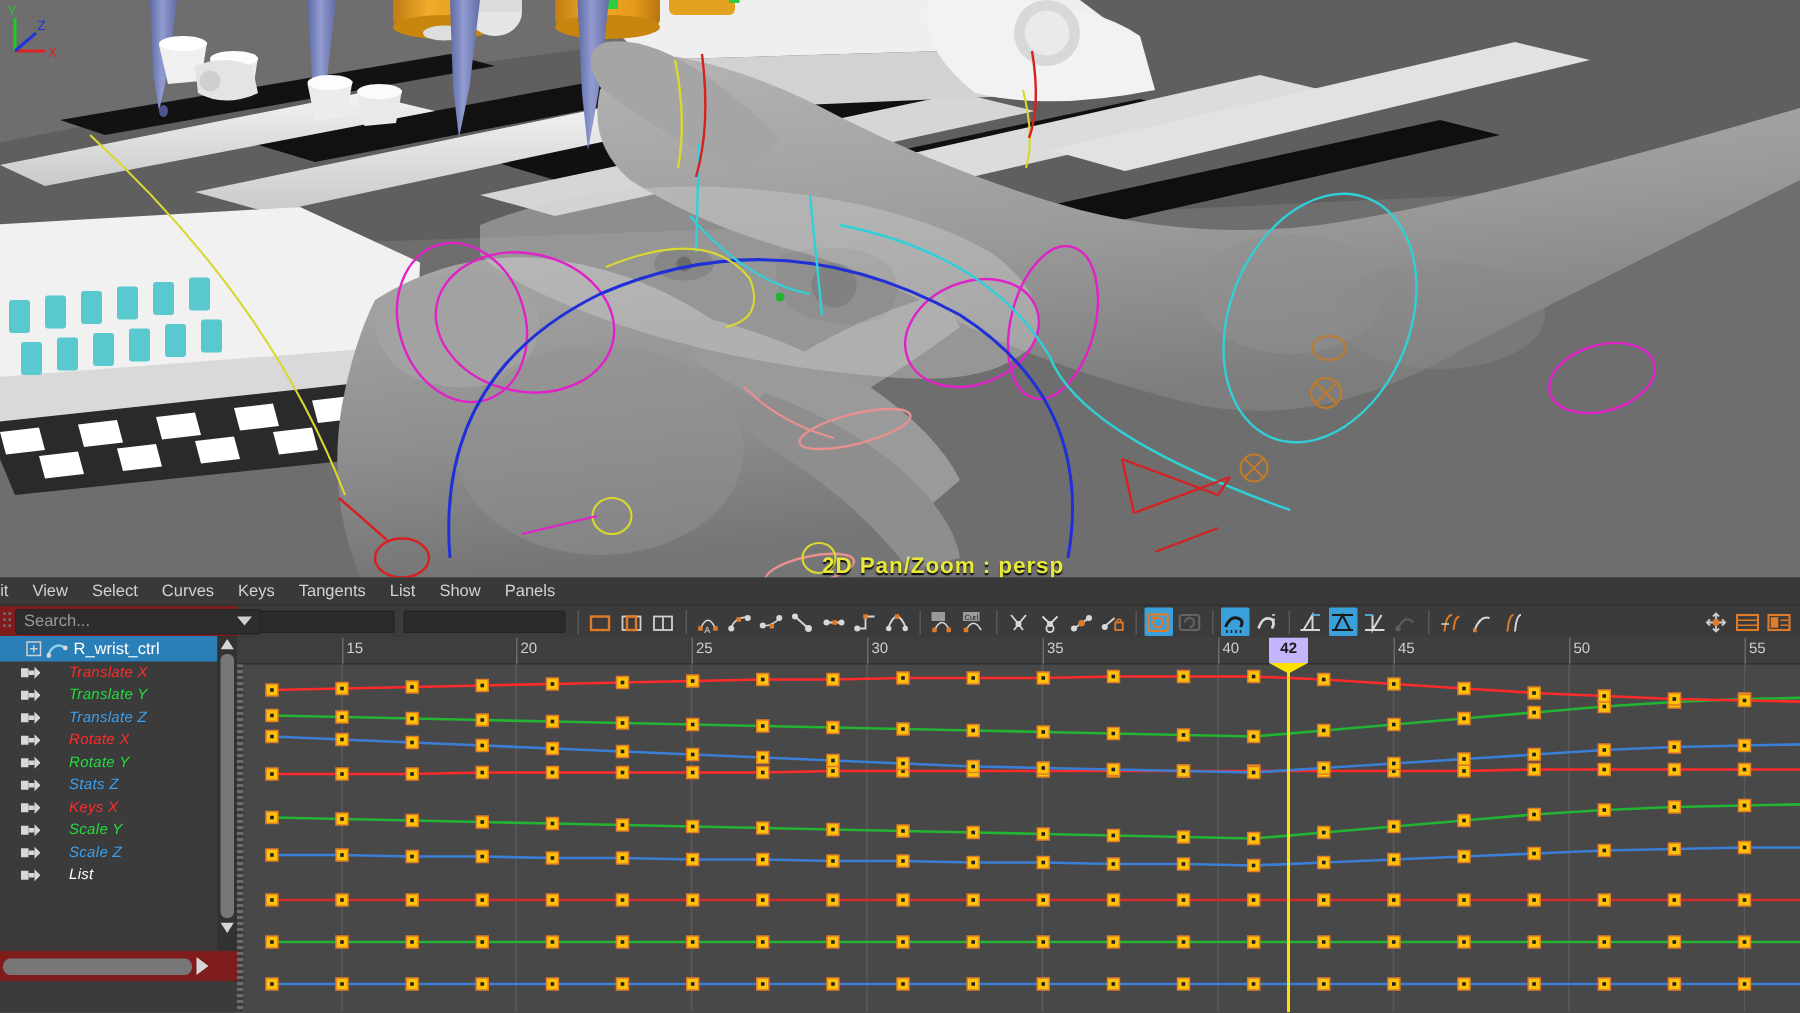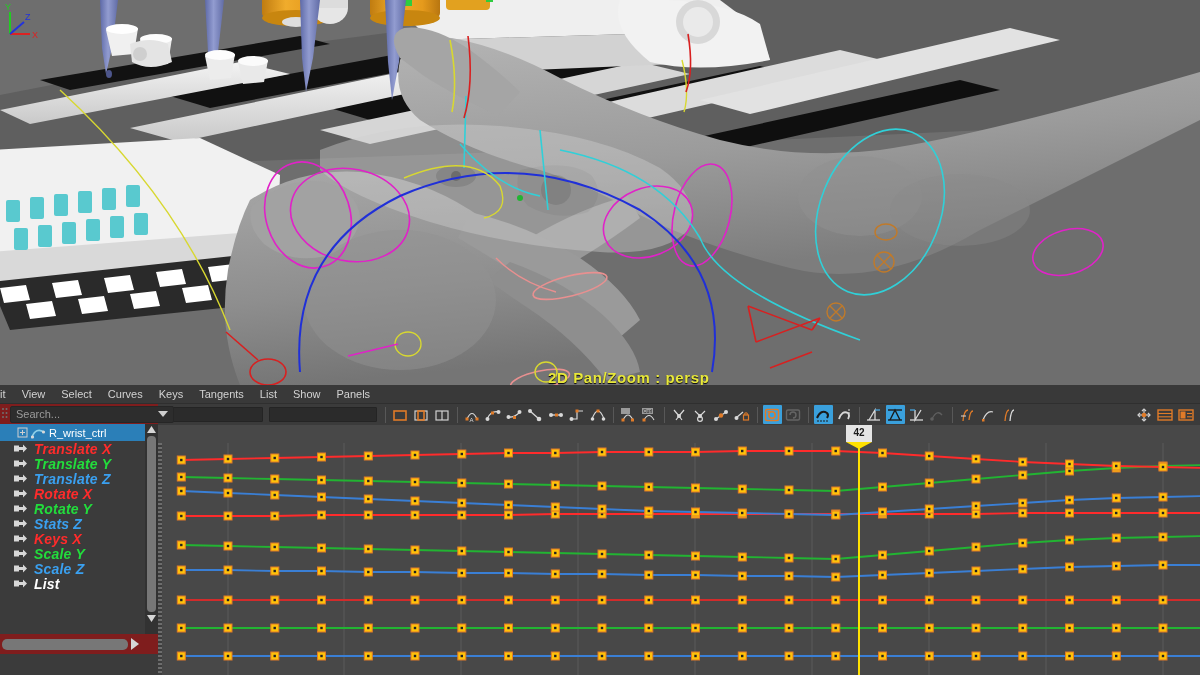--- a/index.html
+++ b/index.html
@@ -93,22 +93,22 @@
   }
   .node-row {
     height: 17px; background: #2b7fb8; display: flex; align-items: center;
     padding-left: 17px;
   }
   .node-name { color: #ffffff; font-size: 11px; margin-left: 3px; }
   .attr-row {
     height: 15px; display: flex; align-items: center; padding-left: 14px;
   }
   .attr-label {
-    font-size: 14px; font-style: italic; font-weight: bold;
-    margin-left: 7px; letter-spacing: 0.2px;
+    font-size: 10px; font-style: italic; font-weight: normal;
+    margin-left: 19px; letter-spacing: 0.2px;
   }
   .plug { width: 13px; height: 9px; flex: 0 0 auto; }
 
   
   #chanscroll {
     position: absolute; left: 145px; top: 20px; width: 13px; height: 210px;
     background: #323232;
   }
   #chanscroll .arw {
     width: 13px; height: 11px; display: flex; align-items: center;
@@ -147,21 +147,21 @@
   }
   .tick-line {
     position: absolute; top: 0; width: 1px; height: 18px; background: #6a6a6a;
   }
   #curvearea {
     position: absolute; left: 0; top: 18px; width: 1042px; height: 232px;
   }
   #curvearea svg { position: absolute; left: 0; top: 0; }
   #ctmarker {
     position: absolute; top: 0px; width: 26px; height: 17px;
-    background: #e5e5e5; color: #1a1a1a; font-size: 10px; font-weight: bold;
+    background: #c4b5fd; color: #1a1a1a; font-size: 10px; font-weight: bold;
     text-align: center; line-height: 15px; z-index: 6;
   }
   #ctmarker:after {
     content: ""; position: absolute; left: 0; top: 17px;
     border-left: 13px solid transparent; border-right: 13px solid transparent;
     border-top: 7px solid #ffe100;
   }
   #ctline {
     position: absolute; top: 18px; width: 2px; height: 232px;
     background: #ffe100; z-index: 5;
@@ -892,20 +892,40 @@
       </div>
     </div>
 
     <div id="hscrollrow">
       <div class="htrack"></div>
       <div class="hplay"></div>
     </div>
   </div>
 
   <div id="graph">
+    <div id="ruler">
+        <div class="tick-line" style="left: 70px;"></div>
+        <div class="tick-lbl" style="left: 70px;">15</div>
+        <div class="tick-line" style="left: 186px;"></div>
+        <div class="tick-lbl" style="left: 186px;">20</div>
+        <div class="tick-line" style="left: 303px;"></div>
+        <div class="tick-lbl" style="left: 303px;">25</div>
+        <div class="tick-line" style="left: 420px;"></div>
+        <div class="tick-lbl" style="left: 420px;">30</div>
+        <div class="tick-line" style="left: 537px;"></div>
+        <div class="tick-lbl" style="left: 537px;">35</div>
+        <div class="tick-line" style="left: 654px;"></div>
+        <div class="tick-lbl" style="left: 654px;">40</div>
+        <div class="tick-line" style="left: 771px;"></div>
+        <div class="tick-lbl" style="left: 771px;">45</div>
+        <div class="tick-line" style="left: 888px;"></div>
+        <div class="tick-lbl" style="left: 888px;">50</div>
+        <div class="tick-line" style="left: 1005px;"></div>
+        <div class="tick-lbl" style="left: 1005px;">55</div>
+      </div>
     <div id="curvearea">
       <svg id="curvesvg" width="1042" height="232">
           <line x1="70" x2="70" y1="0" y2="232" stroke="#5a5a5a" stroke-width="1"></line>
           <line x1="186" x2="186" y1="0" y2="232" stroke="#5a5a5a" stroke-width="1"></line>
           <line x1="303" x2="303" y1="0" y2="232" stroke="#5a5a5a" stroke-width="1"></line>
           <line x1="420" x2="420" y1="0" y2="232" stroke="#5a5a5a" stroke-width="1"></line>
           <line x1="537" x2="537" y1="0" y2="232" stroke="#5a5a5a" stroke-width="1"></line>
           <line x1="654" x2="654" y1="0" y2="232" stroke="#5a5a5a" stroke-width="1"></line>
           <line x1="771" x2="771" y1="0" y2="232" stroke="#5a5a5a" stroke-width="1"></line>
           <line x1="888" x2="888" y1="0" y2="232" stroke="#5a5a5a" stroke-width="1"></line>

